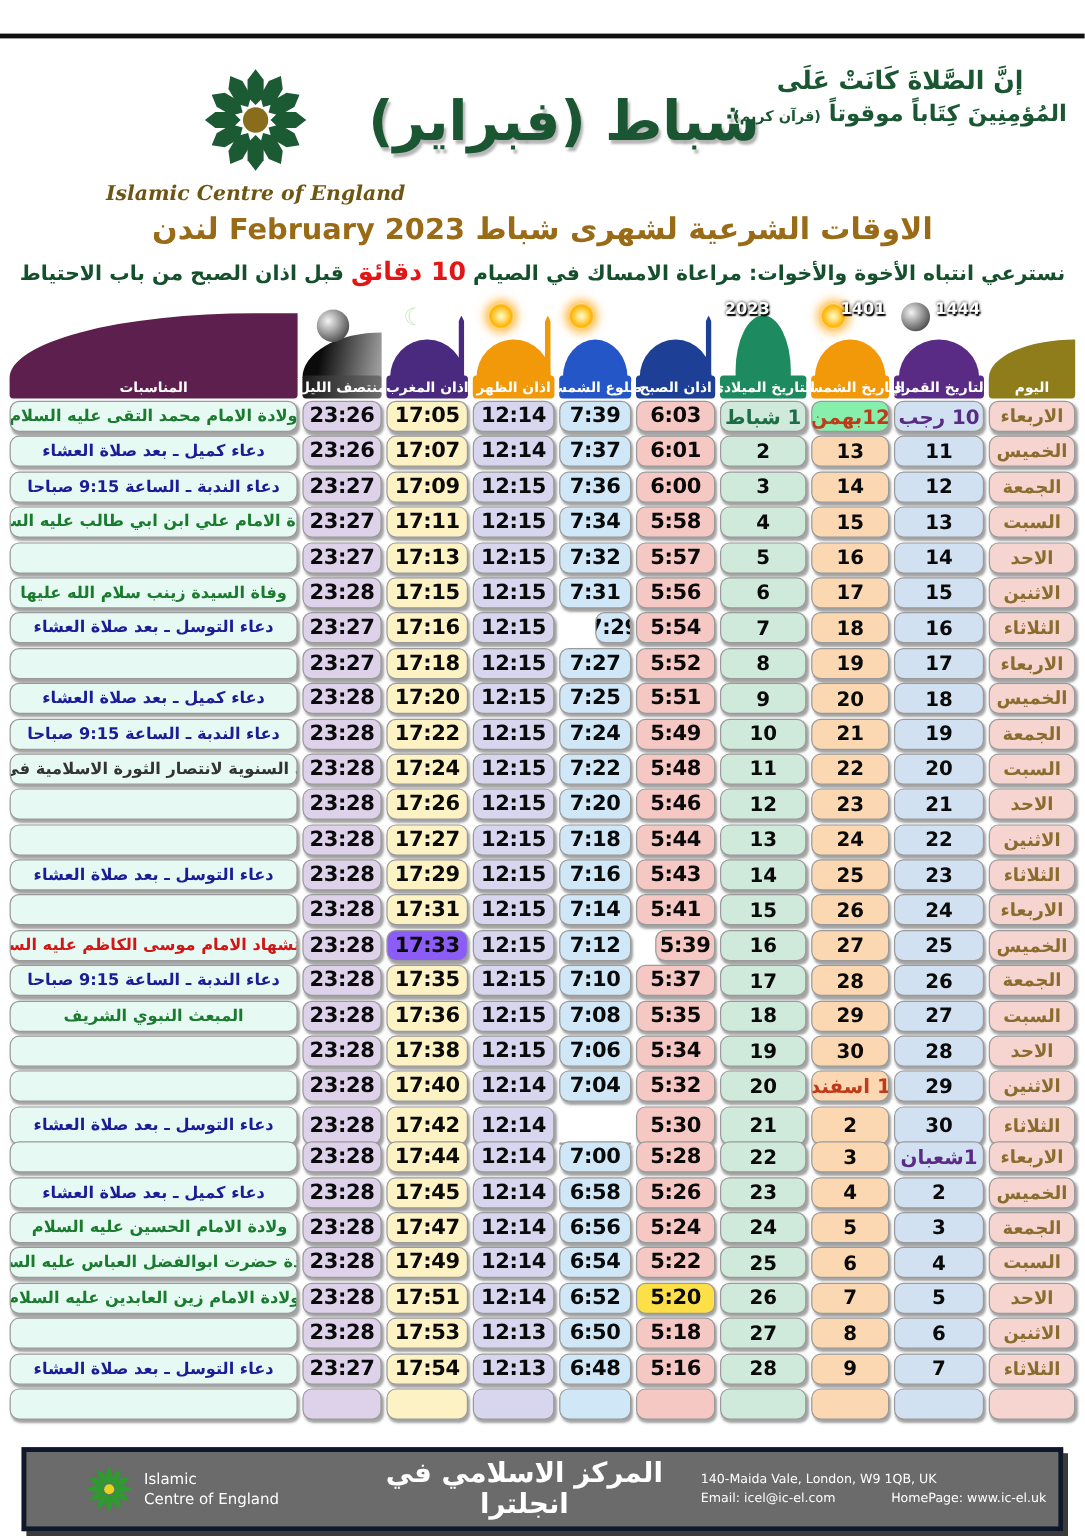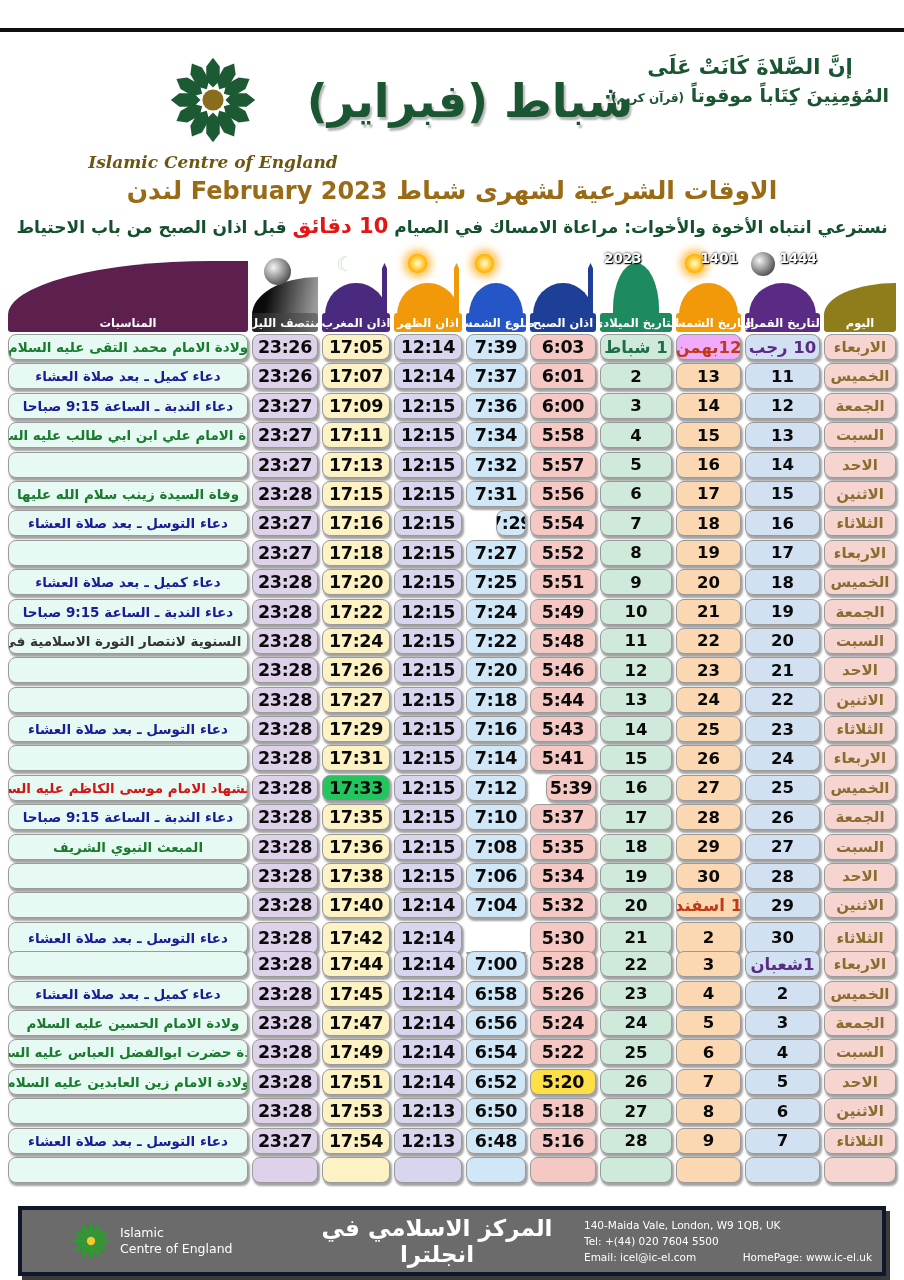--- a/index.html
+++ b/index.html
@@ -206,21 +206,21 @@
         <div class="swoosh sw-occasions"></div>
         <div class="band">
           <span>المناسبات</span>
         </div>
       </div>
     </div>
   <div class="tbody" id="tbody">
       <div class="trow">
         <div class="cell c-day" style="background: rgb(246, 212, 208); color: rgb(138, 109, 46);">الاربعاء</div>
         <div class="cell c-lunar" style="background: rgb(210, 225, 242); color: rgb(90, 43, 133);">10 رجب</div>
-        <div class="cell c-solar" style="background: #f0abfc; color: rgb(192, 58, 26);">12بهمن</div>
+        <div class="cell c-solar" style="background: #86efac; color: rgb(192, 58, 26);">12بهمن</div>
         <div class="cell c-greg" style="background: rgb(207, 233, 218); color: rgb(29, 110, 70);">1 شباط</div>
         <div class="cell c-fajr" style="background: rgb(245, 200, 196);">6:03</div>
         <div class="cell c-sunrise" style="background: rgb(207, 231, 246);">7:39</div>
         <div class="cell c-dhuhr" style="background: rgb(216, 213, 238);">12:14</div>
         <div class="cell c-maghrib" style="background: rgb(253, 242, 196);">17:05</div>
         <div class="cell c-midnight" style="background: rgb(222, 210, 235);">23:26</div>
         <div class="cell c-occasions" style="background: rgb(230, 249, 242); color: rgb(26, 122, 46);">ولادة الامام محمد التقى عليه السلام</div>
       </div>
       <div class="trow">
         <div class="cell c-day" style="background: rgb(246, 212, 208); color: rgb(138, 109, 46);">الخميس</div>
@@ -391,21 +391,21 @@
         <div class="cell c-occasions" style="background: rgb(230, 249, 242);"></div>
       </div>
       <div class="trow">
         <div class="cell c-day" style="background: rgb(246, 212, 208); color: rgb(138, 109, 46);">الخميس</div>
         <div class="cell c-lunar" style="background: rgb(210, 225, 242);">25</div>
         <div class="cell c-solar" style="background: rgb(251, 216, 178);">27</div>
         <div class="cell c-greg" style="background: rgb(207, 233, 218);">16</div>
         <div class="cell c-fajr" style="background: rgb(245, 200, 196); margin-left: 16px;">5:39</div>
         <div class="cell c-sunrise" style="background: rgb(207, 231, 246);">7:12</div>
         <div class="cell c-dhuhr" style="background: rgb(216, 213, 238);">12:15</div>
-        <div class="cell c-maghrib" style="background: #22c55e;">17:33</div>
+        <div class="cell c-maghrib" style="background: #8b5cf6;">17:33</div>
         <div class="cell c-midnight" style="background: rgb(222, 210, 235);">23:28</div>
         <div class="cell c-occasions" style="background: rgb(230, 249, 242); color: rgb(208, 22, 22);">استشهاد الامام موسى الكاظم عليه السلام</div>
       </div>
       <div class="trow">
         <div class="cell c-day" style="background: rgb(246, 212, 208); color: rgb(138, 109, 46);">الجمعة</div>
         <div class="cell c-lunar" style="background: rgb(210, 225, 242);">26</div>
         <div class="cell c-solar" style="background: rgb(251, 216, 178);">28</div>
         <div class="cell c-greg" style="background: rgb(207, 233, 218);">17</div>
         <div class="cell c-fajr" style="background: rgb(245, 200, 196);">5:37</div>
         <div class="cell c-sunrise" style="background: rgb(207, 231, 246);">7:10</div>
@@ -581,19 +581,18 @@
       <circle r="10" fill="#e5d31f"></circle>
     </svg>
     <div class="org">
       <div>Islamic</div>
       <div>Centre of England</div>
     </div>
   </div>
   <div class="f-center">المركز الاسلامي في انجلترا</div>
   <div class="f-right">
     <div>140-Maida Vale, London, W9 1QB, UK</div>
-    <div>Tel: +(44)  020  7604  5500</div>
     <div class="erow">
       <span>Email: icel@ic-el.com</span>
       <span>HomePage: www.ic-el.uk</span>
     </div>
   </div>
 </div>
 
 </body></html>

